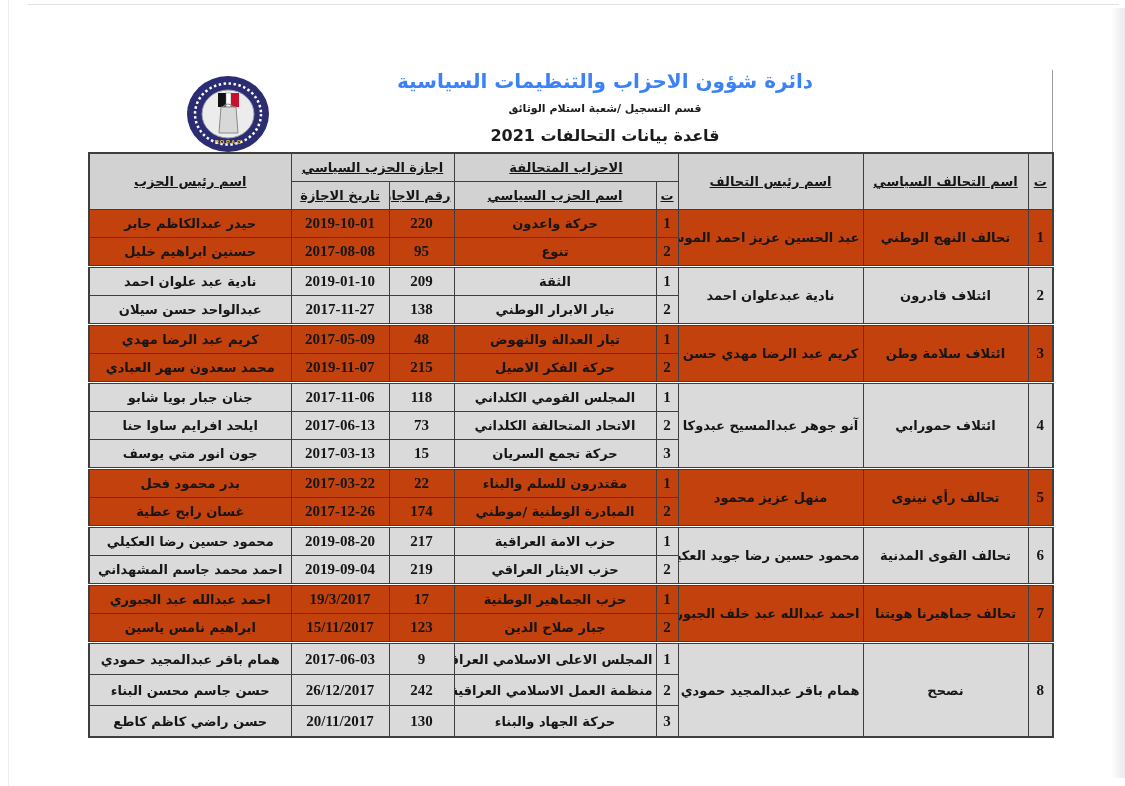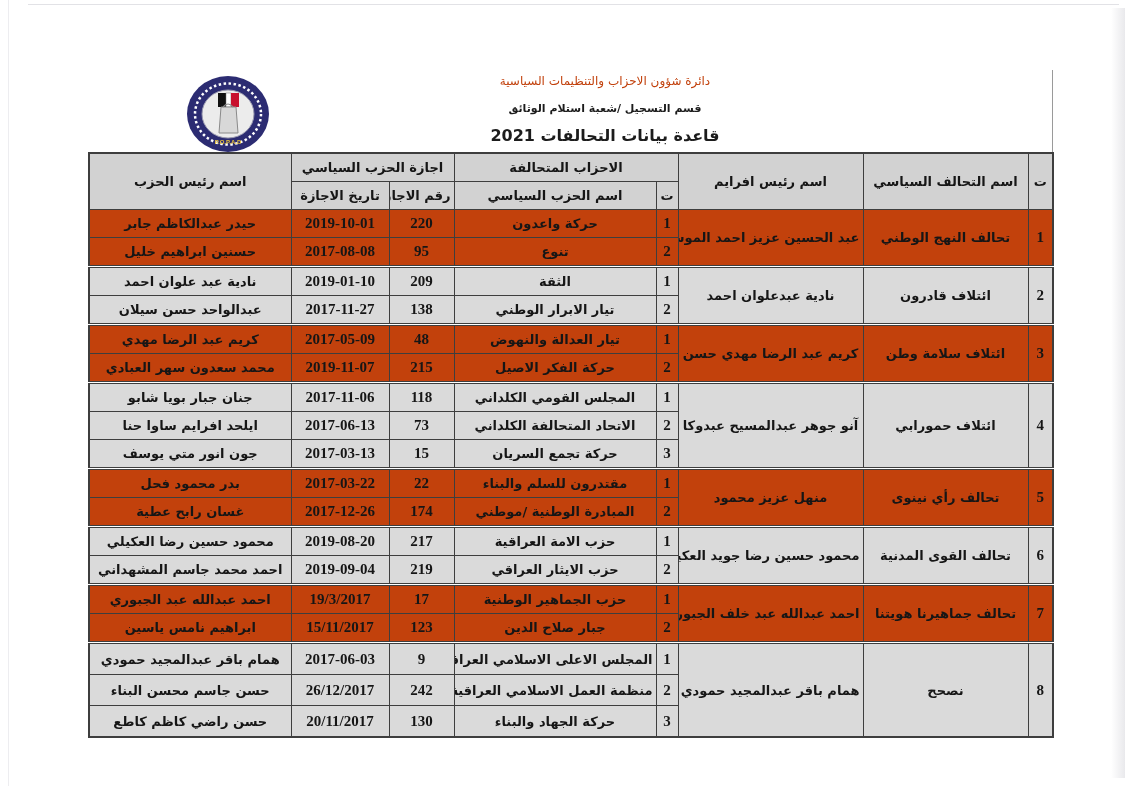--- a/index.html
+++ b/index.html
@@ -9,37 +9,37 @@
   }
   
   .edge-top{position:absolute;top:4px;left:28px;right:6px;height:1px;background:#e2e2e6;}
   .edge-left{position:absolute;top:0;left:8px;width:1px;height:786px;background:#ededf0;}
   .edge-right{position:absolute;top:8px;right:0;width:14px;height:770px;
     background:linear-gradient(to right,#ffffff,#e9e9ec);}
   .fold-line{position:absolute;left:1052px;top:70px;width:1px;height:82px;background:#9a9a9a;}
 
   
   .letterhead{position:absolute;left:380px;top:68px;width:450px;text-align:center;direction:rtl;}
-  .letterhead .l1{font-size:12px;font-weight:400;color:#c2410c;line-height:27px;}
+  .letterhead .l1{font-size:20px;font-weight:700;color:#3b82f6;line-height:27px;}
   .letterhead .l2{font-size:11px;font-weight:700;color:#1c1c1c;line-height:27px;}
   .letterhead .l3{font-size:16px;font-weight:700;color:#1c1c1c;line-height:27px;}
 
   .logo{position:absolute;left:186px;top:75px;width:84px;height:78px;}
 
   
   table.coal{
     position:absolute;left:88px;top:152px;width:964px;
     border-collapse:collapse;table-layout:fixed;direction:rtl;
     font-weight:700;color:#161616;
   }
   table.coal th,table.coal td{
     border:1px solid #3e3e3e;padding:0 3px;overflow:hidden;white-space:nowrap;
     text-align:center;vertical-align:middle;
   }
-  table.coal th{background:#d2d2d2;font-size:13px;height:27px;font-weight:700;}
+  table.coal th{background:#d2d2d2;font-size:13px;height:27px;font-weight:700;text-decoration:underline;}
   td.ar{font-size:13px;}
   td.num{font-family:"Liberation Serif",serif;font-size:15px;direction:ltr;}
   tr.odd-g td{background:#c2410c;}
   tr.even-g td{background:#dadada;}
   tr.g-start td{border-top:3px double #3e3e3e;}
   td.h27{height:27px;}
   td.h30{height:30px;}
   table.coal{border:2px solid #3e3e3e;}
 </style>
 </head>
@@ -80,21 +80,21 @@
     <col style="width:22px">
       <col style="width:202px">
       <col style="width:65px">
     <col style="width:98px">
       <col style="width:202px">
   </colgroup>
   <thead>
     <tr style="height:28px">
       <th rowspan="2">ت</th>
       <th rowspan="2">اسم التحالف السياسي</th>
-      <th rowspan="2">اسم رئيس افرايم</th>
+      <th rowspan="2">اسم رئيس التحالف</th>
       <th colspan="2">الاحزاب المتحالفة</th>
       <th colspan="2">اجازة الحزب السياسي</th>
       <th rowspan="2">اسم رئيس الحزب</th>
     </tr>
     <tr style="height:27px">
       <th>ت</th>
       <th>اسم الحزب السياسي</th>
       <th>رقم الاجازة</th>
       <th>تاريخ الاجازة</th>
     </tr>

